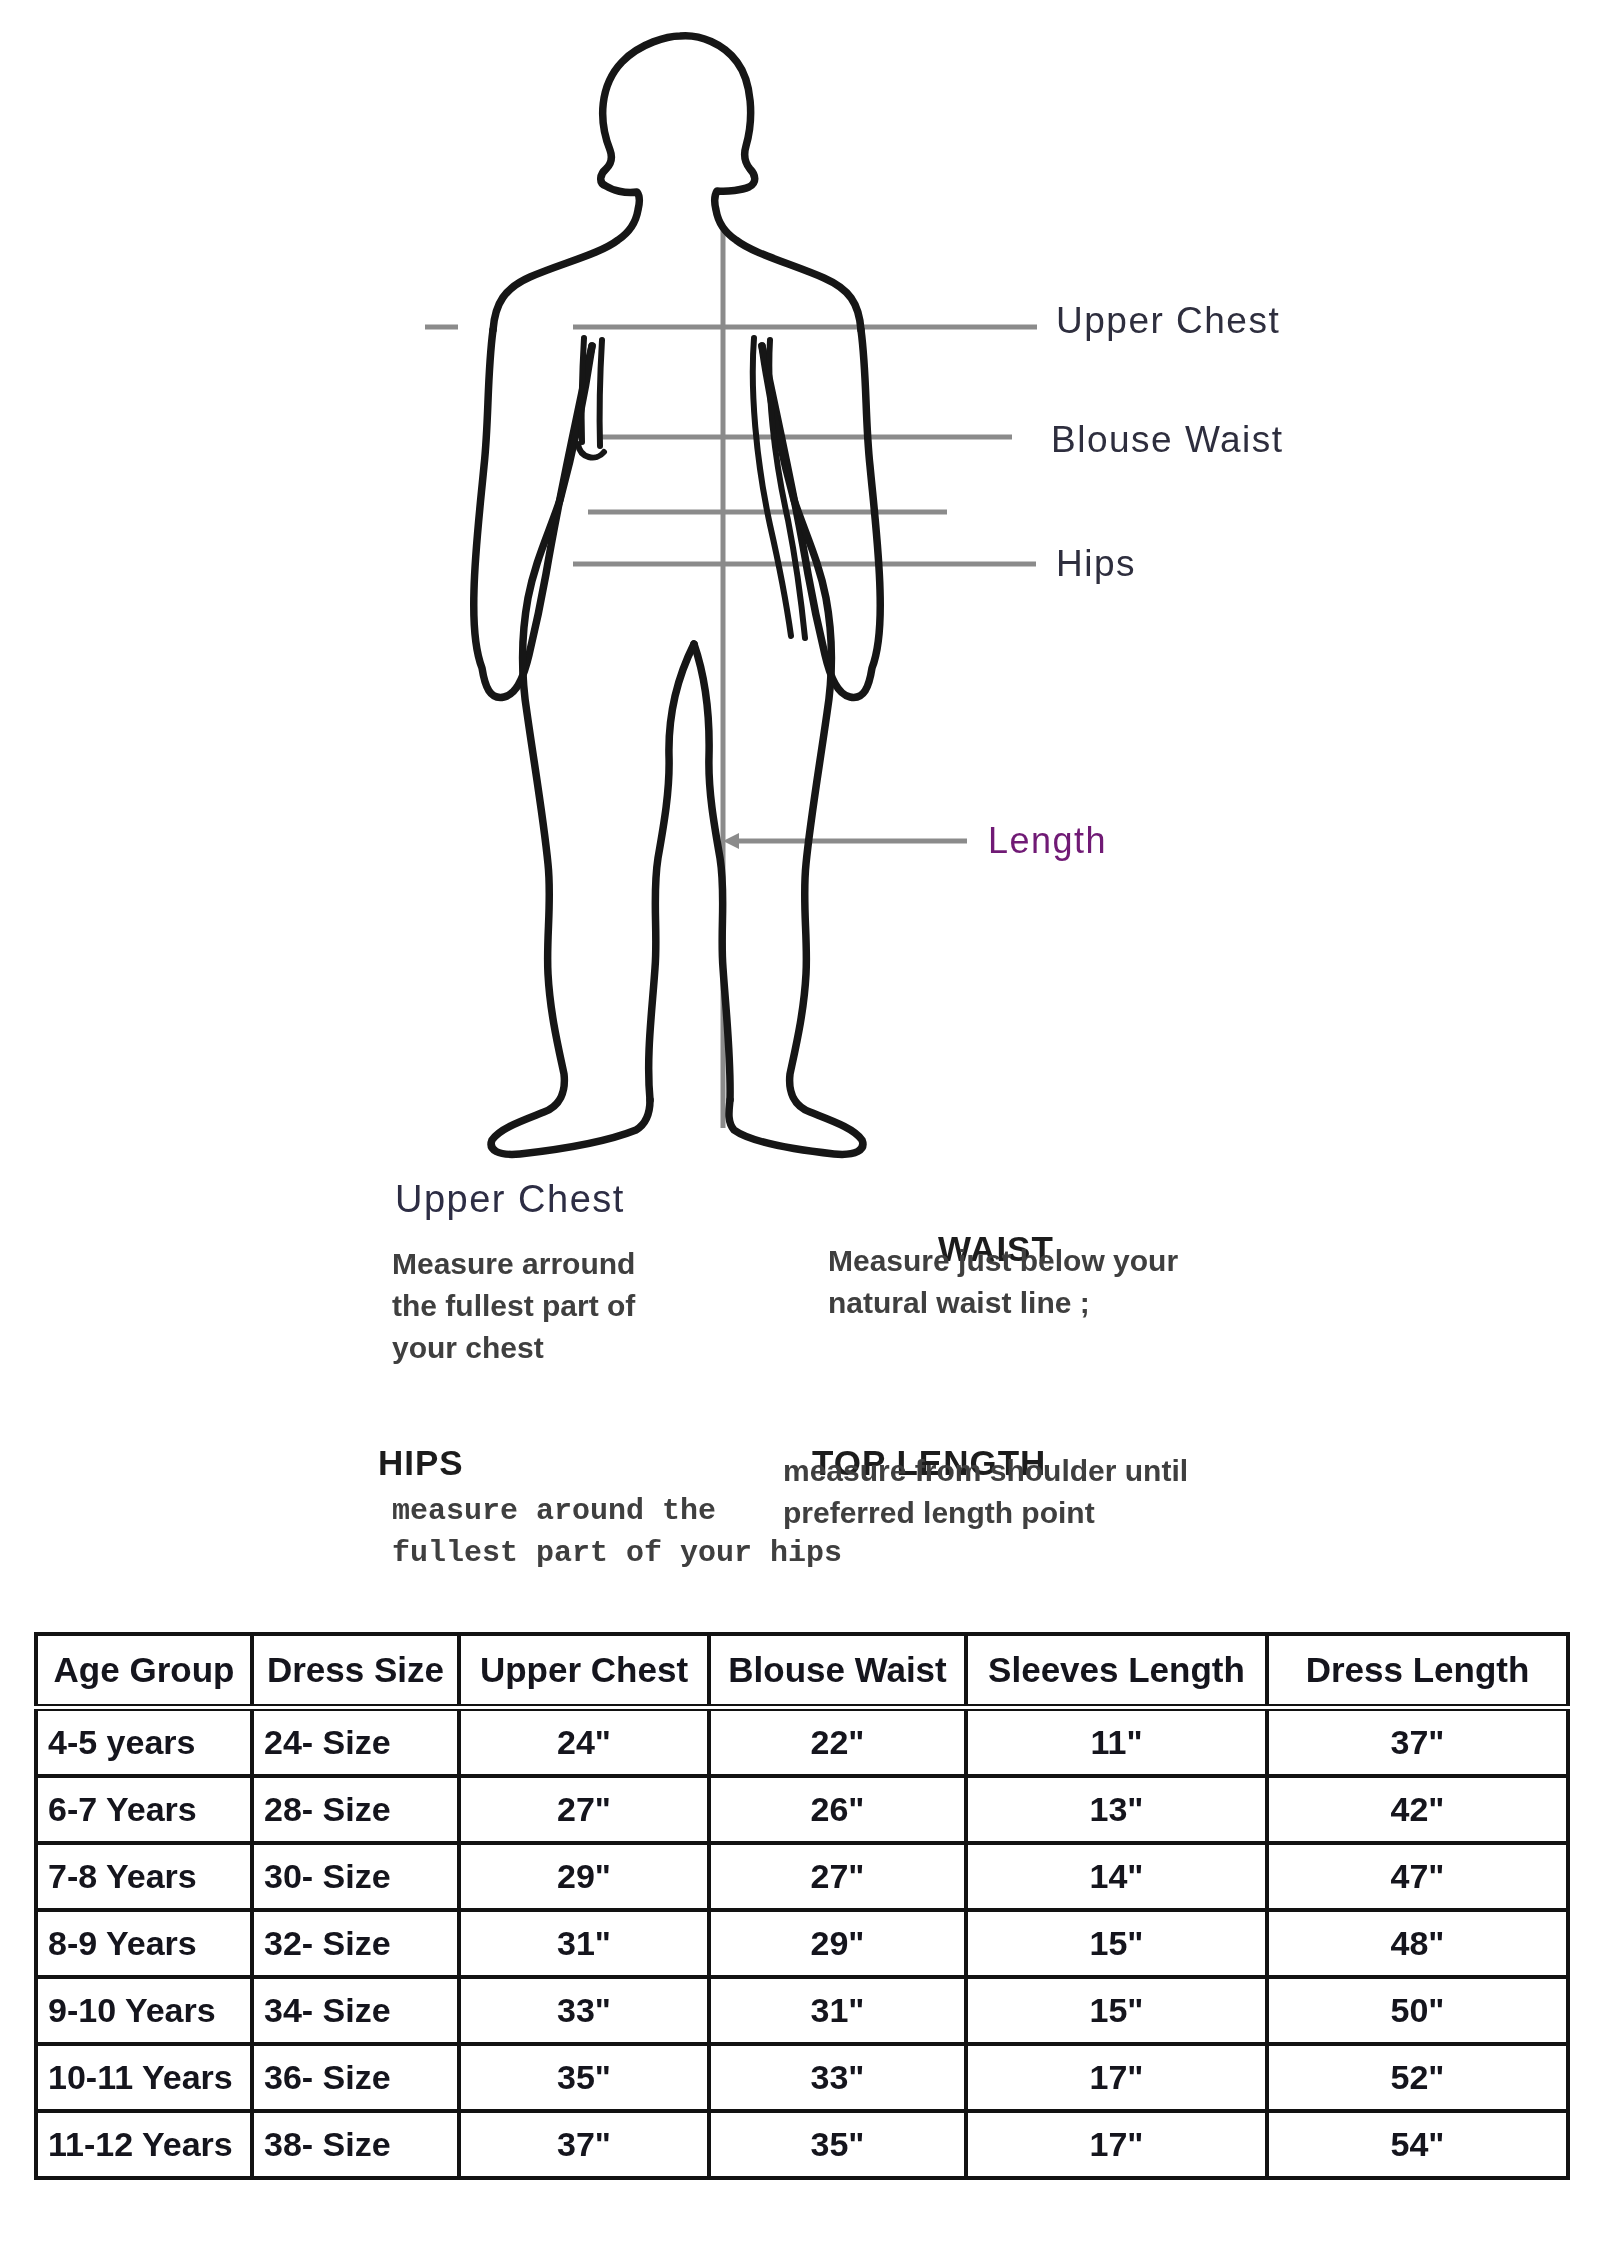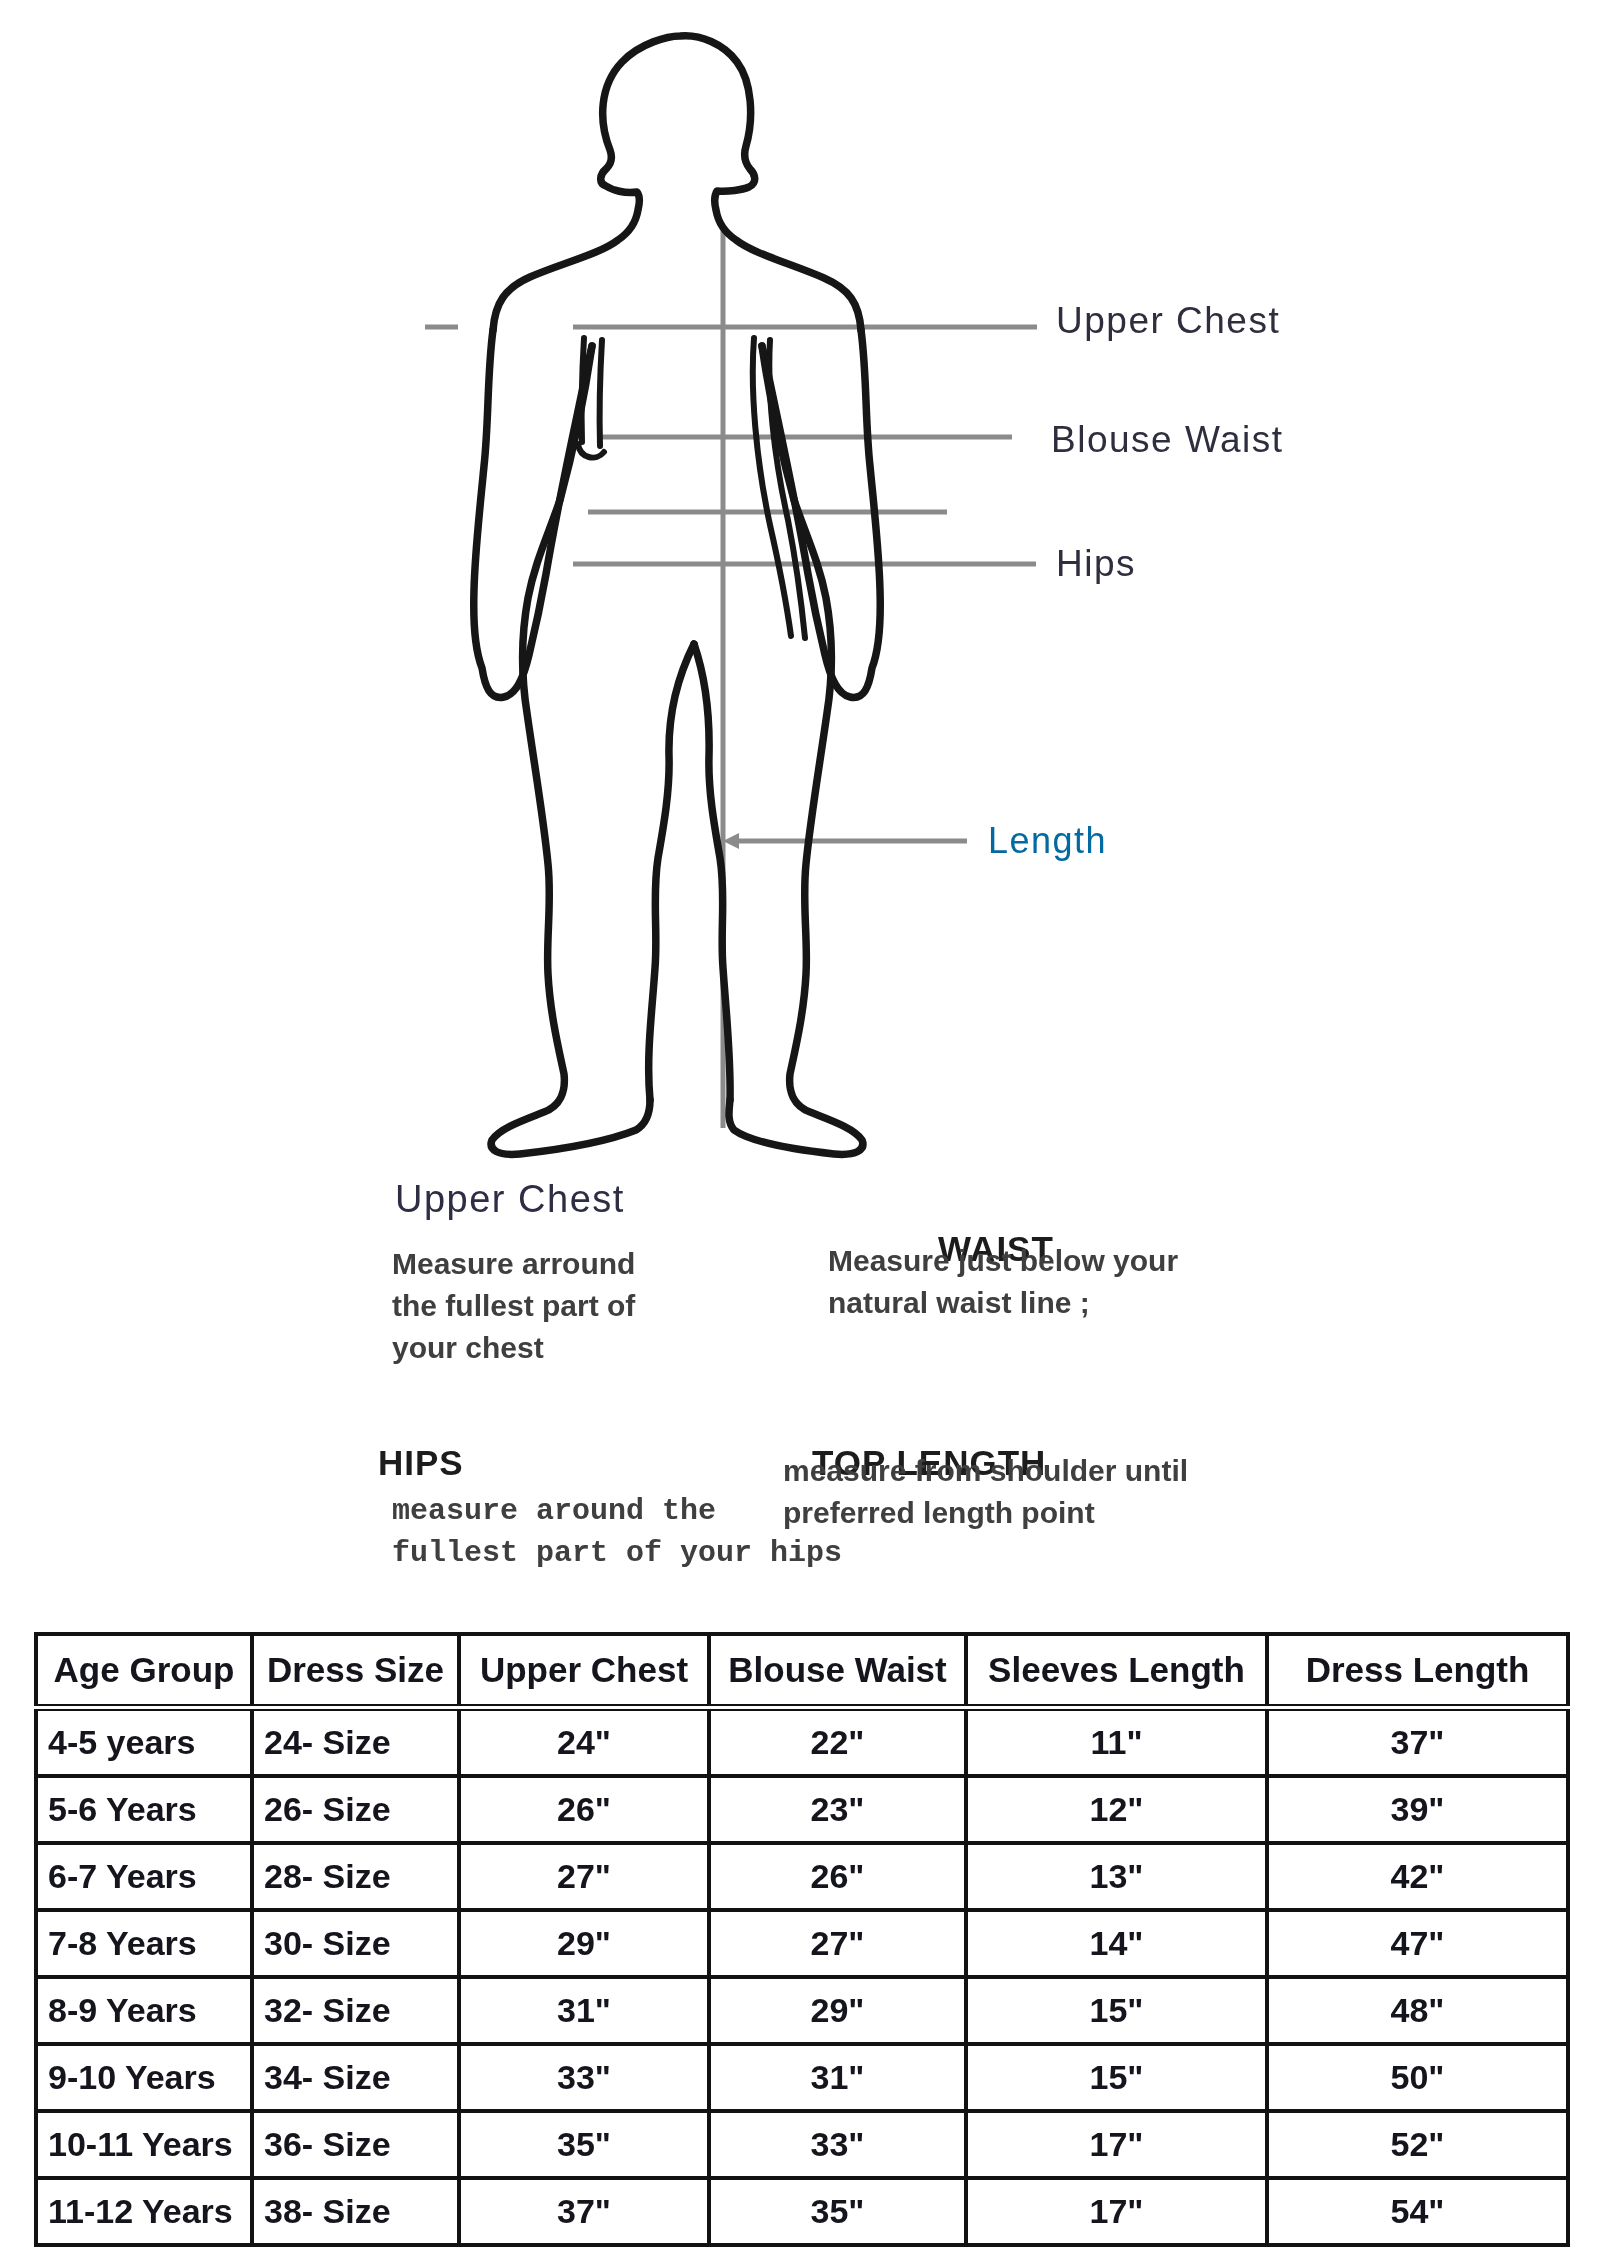--- a/index.html
+++ b/index.html
@@ -15,21 +15,21 @@
   .diagram-label{
     position:absolute;
     font-size:37px;
     letter-spacing:1.5px;
     color:#2e2e3e;
     white-space:nowrap;
   }
   #lbl-upper-chest{left:1056px;top:300px;}
   #lbl-blouse-waist{left:1051px;top:419px;}
   #lbl-hips{left:1056px;top:543px;}
-  #lbl-length{left:988px;top:820px;font-size:36px;color:#0369a1;}
+  #lbl-length{left:988px;top:820px;font-size:36px;color:#701a75;}
   
   .instr-heading-fancy{
     position:absolute;
     font-size:38px;
     letter-spacing:1.5px;
     color:#2d2d44;
     white-space:nowrap;
   }
   .instr-heading-bold{
     position:absolute;
@@ -179,28 +179,20 @@
   </tr>
   <tr>
     <td class="left">4-5 years</td>
     <td class="left">24- Size</td>
     <td>24"</td>
     <td>22"</td>
     <td>11"</td>
     <td>37"</td>
   </tr>
   <tr>
-    <td class="left">5-6 Years</td>
-    <td class="left">26- Size</td>
-    <td>26"</td>
-    <td>23"</td>
-    <td>12"</td>
-    <td>39"</td>
-  </tr>
-  <tr>
     <td class="left">6-7 Years</td>
     <td class="left">28- Size</td>
     <td>27"</td>
     <td>26"</td>
     <td>13"</td>
     <td>42"</td>
   </tr>
   <tr>
     <td class="left">7-8 Years</td>
     <td class="left">30- Size</td>

